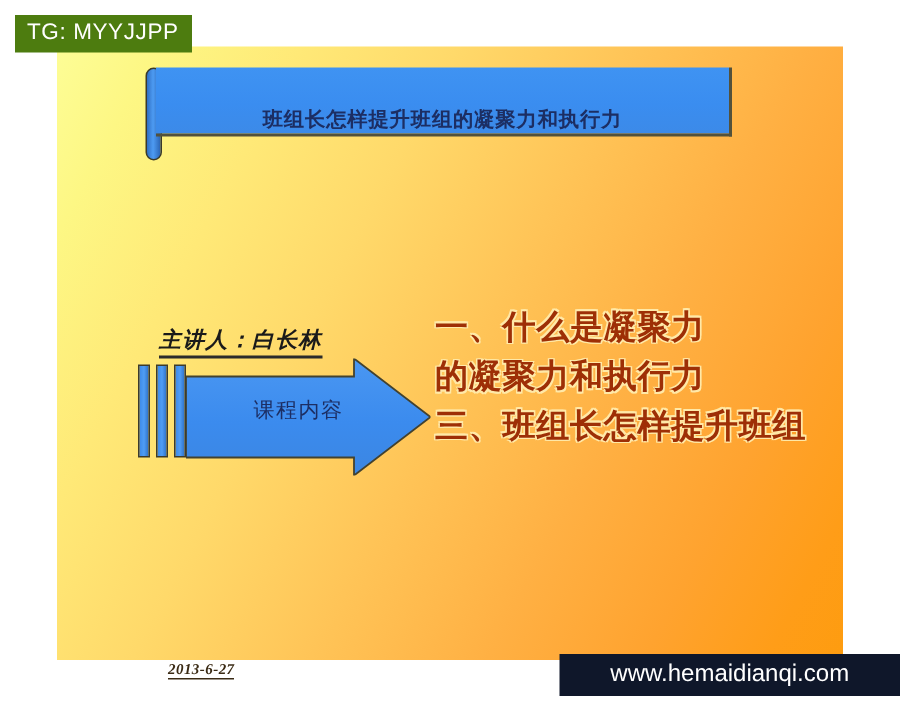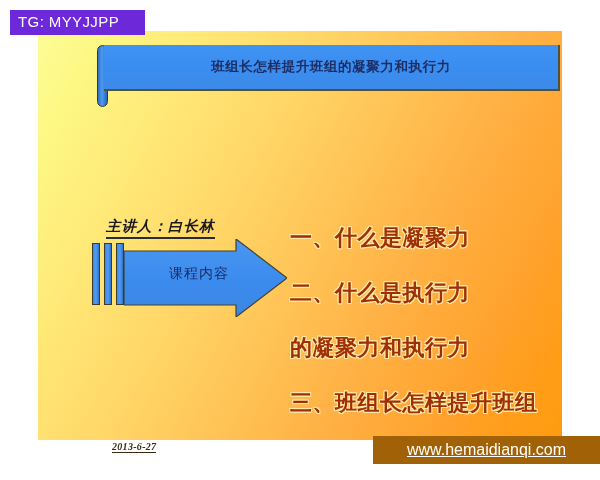--- a/index.html
+++ b/index.html
@@ -33,43 +33,42 @@
         #ffa32f 82%,
         #ff9d18 93%,
         #fe9c0f 100%);
   }
 
   
   #tg-badge {
     position: absolute;
     left: 10px;
     top: 10px;
-    padding: 3px 26px 4px 8px;
-    background: #6d28d9;
+    padding: 3px 9px 4px 8px;
+    background: #4d7c0f;
     color: #ffffff;
     font-size: 15px;
     letter-spacing: 0.4px;
     line-height: 18px;
     white-space: nowrap;
   }
 
   
   #watermark {
     position: absolute;
     left: 373px;
     top: 436px;
     width: 227px;
     height: 28px;
-    background: #a16207;
+    background: #0f172a;
     color: #ffffff;
     font-size: 16px;
     line-height: 28px;
     text-align: center;
     white-space: nowrap;
-    text-decoration: underline;
   }
 
   
   #banner-wrap {
     position: absolute;
     left: 28px;
     top: 14px;
     width: 494px;
     height: 76px;
   }
@@ -82,28 +81,28 @@
     height: 62px;
     background: linear-gradient(90deg, #2f6fc4 0%, #4d9bf2 45%, #2a64b4 100%);
     border: 1px solid #3a3a2a;
     border-radius: 6px;
     box-sizing: border-box;
   }
   #banner-body {
     position: absolute;
     left: 38px;
     top: 0px;
-    width: 456px;
+    width: 384px;
     height: 46px;
     background: linear-gradient(180deg, #3f93f2 0%, #3a8df0 55%, #3c8ae8 100%);
     border-right: 2px solid #52513b;
     border-bottom: 2px solid #52513b;
     box-sizing: border-box;
     display: flex;
-    align-items: center;
+    align-items: flex-end;
     justify-content: center;
   }
   #banner-title {
     color: #1c2e63;
     font-family: "Liberation Serif", serif;
     font-size: 13.5px;
     font-weight: bold;
     letter-spacing: 0.6px;
     white-space: nowrap;
   }
@@ -163,34 +162,33 @@
 
   
   #agenda {
     position: absolute;
     left: 252px;
     top: 170px;
     width: 280px;
   }
   .agenda-line {
     color: #9e2f06;
-    font-family: Liberation Mono, monospace;
+    font-family: Liberation Sans, sans-serif;
     font-size: 22px;
     font-weight: bold;
     line-height: 33px;
     letter-spacing: 0.5px;
     white-space: nowrap;
     text-shadow:
       -1px -1px 0 #ffe9a8,
        1px -1px 0 #ffe9a8,
       -1px  1px 0 #ffe9a8,
        1px  1px 0 #ffe9a8,
        0   -1px 0 #ffe9a8,
        0    1px 0 #ffe9a8;
-    margin-top: 22px;
   }
 
   
   #slide-date {
     position: absolute;
     left: 74px;
     top: 410px;
     color: #3a2a14;
     font-family: "Liberation Serif", serif;
     font-size: 10px;
@@ -229,21 +227,20 @@
           <stop offset="100%" stop-color="#3b86e2"></stop>
         </linearGradient>
       </defs>
       <polygon points="0,12 112,12 112,0 163,39 112,78 112,66 0,66" fill="url(#arrGrad)" stroke="#43422f" stroke-width="1.2"></polygon>
     </svg>
     <div id="arrow-label">课程内容</div>
   </div>
 
   <div id="agenda">
     <div class="agenda-line">一、什么是凝聚力</div>
-    <div class="agenda-line">二、什么是执行力</div>
     <div class="agenda-line">的凝聚力和执行力</div>
     <div class="agenda-line">三、班组长怎样提升班组</div>
   </div>
 
   <div id="slide-date">2013-6-27</div>
 
 </div>
 
 <div id="tg-badge">TG: MYYJJPP</div>
 

